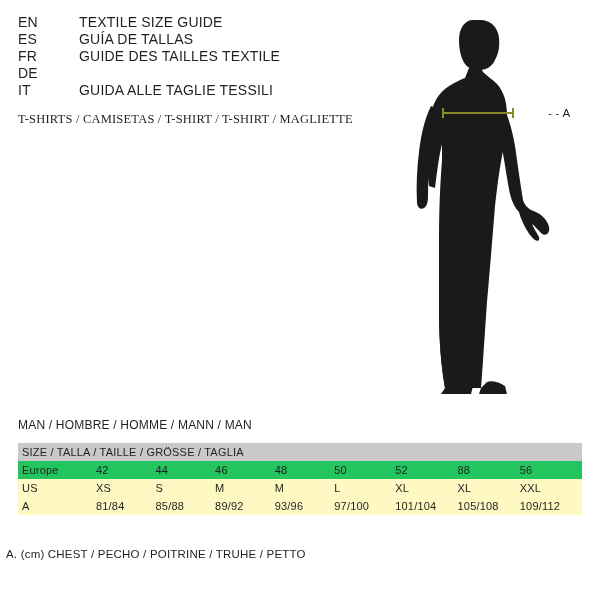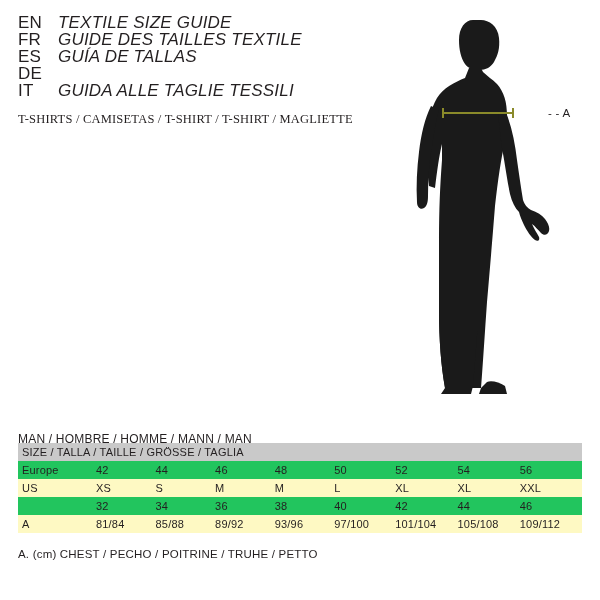--- a/index.html
+++ b/index.html
@@ -24,33 +24,33 @@
 
   
   .lang-block {
     position: absolute;
     left: 18px;
     top: 14px;
     width: 360px;
   }
   .lang-row {
     display: flex;
-    font-size: 17px;
+    font-size: 14px;
     letter-spacing: 0.2px;
     line-height: 17px;
     height: 17px;
+    gap: 21px;
   }
   .lang-code {
     width: 40px;
     flex: 0 0 40px;
   }
   .lang-text {
     flex: 1 1 auto;
     white-space: nowrap;
-    font-style: italic;
   }
 
   
   .cat-block {
     position: absolute;
     left: 18px;
     top: 110px;
     width: 400px;
   }
   .cat-line {
@@ -75,21 +75,21 @@
     left: 548px;
     top: 107px;
     font-size: 11.5px;
     letter-spacing: 0.3px;
   }
 
   
   .man-title {
     position: absolute;
     left: 18px;
-    top: 432px;
+    top: 418px;
     font-size: 12px;
     letter-spacing: 0.2px;
     white-space: nowrap;
   }
   table.size-table {
     position: absolute;
     left: 18px;
     top: 443px;
     width: 564px;
     border-collapse: collapse;
@@ -107,44 +107,44 @@
     height: 17px;
   }
   .row-light td { background: #22c55e; }
   .row-dark td { background: #fef9c3; }
   .c-label { width: 84px; padding-left: 4px !important; }
   .c-val { width: 68px; }
   .head-label { padding-left: 4px !important; }
 
   .footnote {
     position: absolute;
-    left: 18px;
+    left: 6px;
     top: 548px;
     font-size: 11.5px;
     letter-spacing: 0.2px;
     white-space: nowrap;
   }
 </style>
 </head>
 <body>
 
 <div class="page">
 
   <div class="lang-block">
     <div class="lang-row">
       <div class="lang-code">EN</div>
       <div class="lang-text">TEXTILE SIZE GUIDE</div>
     </div>
     <div class="lang-row">
+      <div class="lang-code">ES</div>
+      <div class="lang-text">GUÍA DE TALLAS</div>
+    </div>
+    <div class="lang-row">
       <div class="lang-code">FR</div>
       <div class="lang-text">GUIDE DES TAILLES TEXTILE</div>
-    </div>
-    <div class="lang-row">
-      <div class="lang-code">ES</div>
-      <div class="lang-text">GUÍA DE TALLAS</div>
     </div>
     <div class="lang-row">
       <div class="lang-code">DE</div>
     </div>
     <div class="lang-row">
       <div class="lang-code">IT</div>
       <div class="lang-text">GUIDA ALLE TAGLIE TESSILI</div>
     </div>
   </div>
 
@@ -200,45 +200,34 @@
         <td class="c-label head-label" colspan="9">SIZE / TALLA / TAILLE / GRÖSSE / TAGLIA</td>
       </tr>
       <tr class="row-light">
         <td class="c-label">Europe</td>
         <td class="c-val">42</td>
         <td class="c-val">44</td>
         <td class="c-val">46</td>
         <td class="c-val">48</td>
         <td class="c-val">50</td>
         <td class="c-val">52</td>
-        <td class="c-val">54</td>
+        <td class="c-val">88</td>
         <td class="c-val">56</td>
       </tr>
       <tr class="row-dark">
         <td class="c-label">US</td>
         <td class="c-val">XS</td>
         <td class="c-val">S</td>
         <td class="c-val">M</td>
         <td class="c-val">M</td>
         <td class="c-val">L</td>
         <td class="c-val">XL</td>
         <td class="c-val">XL</td>
         <td class="c-val">XXL</td>
       </tr>
-      <tr class="row-light">
-        <td class="c-label"></td>
-        <td class="c-val">32</td>
-        <td class="c-val">34</td>
-        <td class="c-val">36</td>
-        <td class="c-val">38</td>
-        <td class="c-val">40</td>
-        <td class="c-val">42</td>
-        <td class="c-val">44</td>
-        <td class="c-val">46</td>
-      </tr>
       <tr class="row-dark">
         <td class="c-label">A</td>
         <td class="c-val">81/84</td>
         <td class="c-val">85/88</td>
         <td class="c-val">89/92</td>
         <td class="c-val">93/96</td>
         <td class="c-val">97/100</td>
         <td class="c-val">101/104</td>
         <td class="c-val">105/108</td>
         <td class="c-val">109/112</td>

